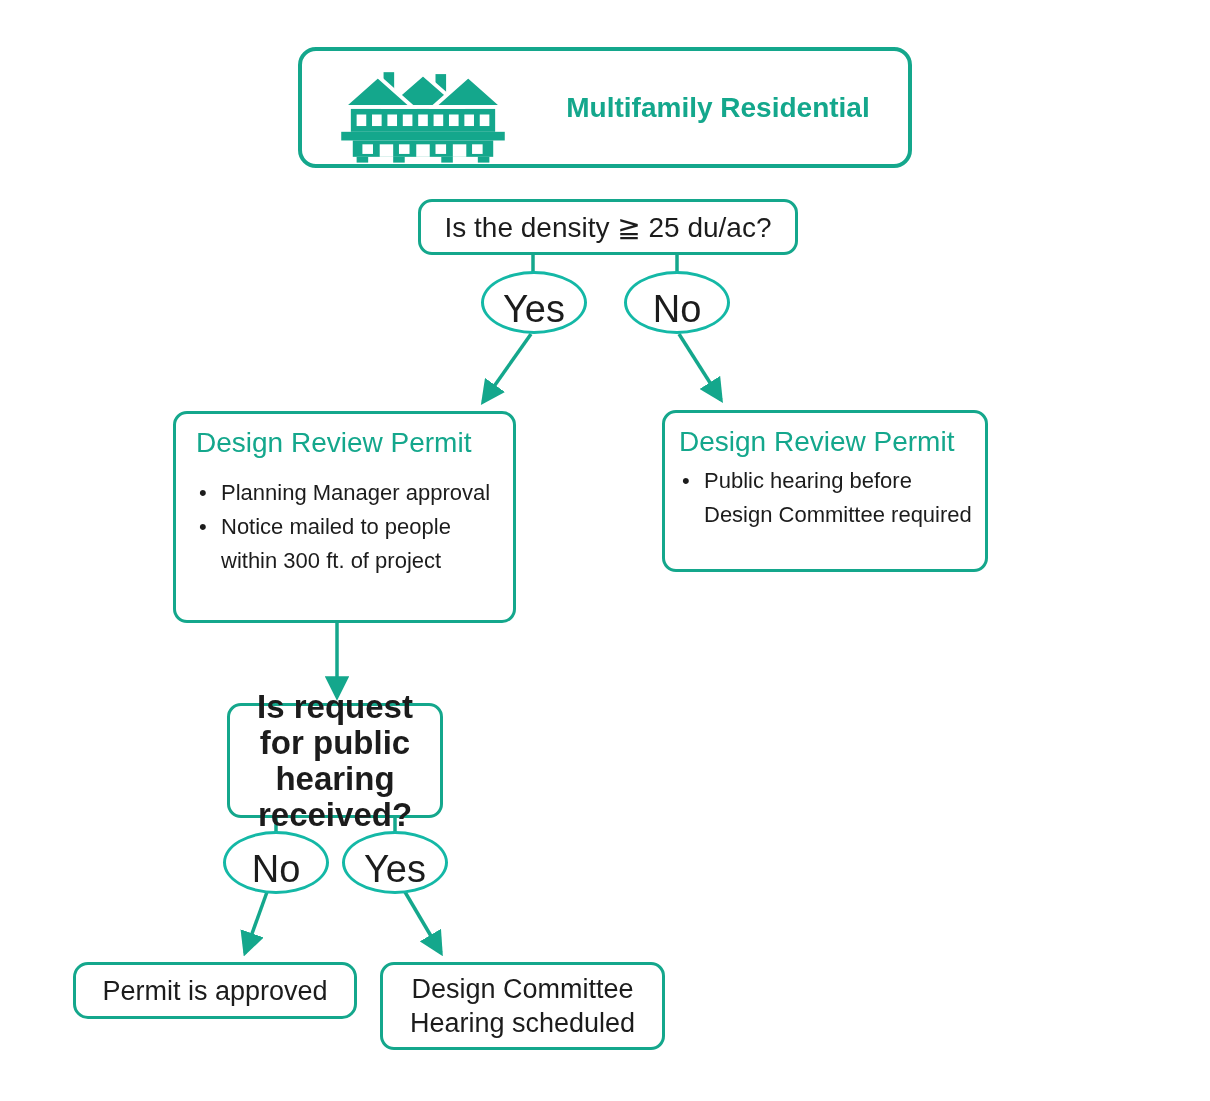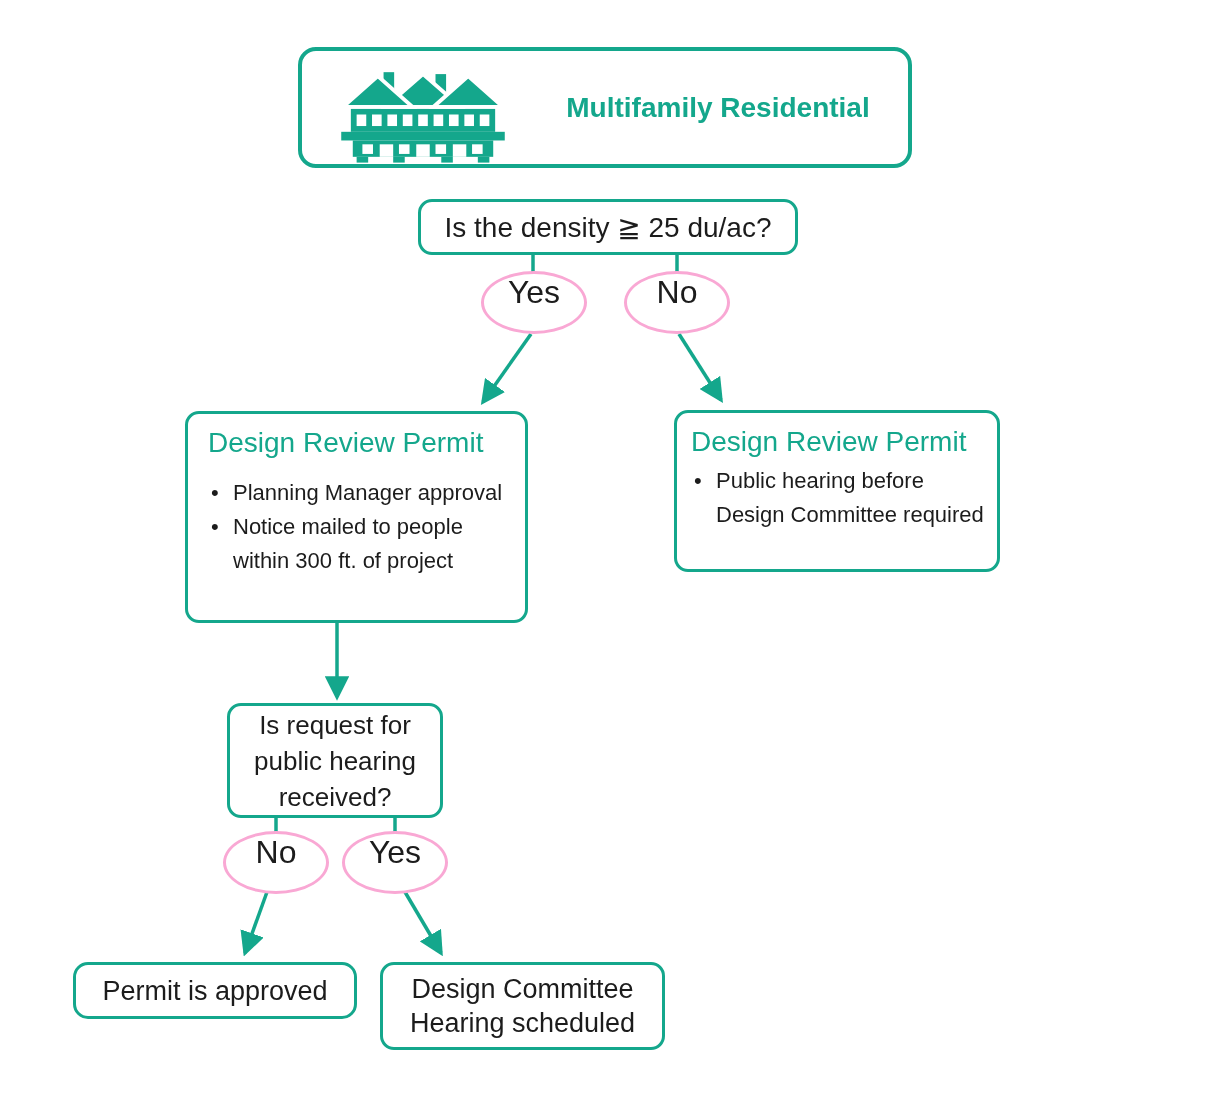--- a/index.html
+++ b/index.html
@@ -59,40 +59,41 @@
     text-align: center;
     font-size: 28px;
   }
   .q-density {
     left: 418px; top: 199px;
     width: 380px; height: 56px;
   }
   .q-hearing {
     left: 227px; top: 703px;
     width: 216px; height: 115px;
-    font-size: 26px;
+    font-size: 33px;
     line-height: 36px;
     padding: 0 8px;
+    font-weight: bold;
   }
   .ellipse {
     position: absolute;
     width: 106px; height: 63px;
     background: #ffffff;
-    border: 3px solid #f9a8d4;
+    border: 3px solid #14b8a6;
     border-radius: 50%;
     display: flex;
-    align-items: flex-start;
-    justify-content: center;
-    font-size: 32px;
+    align-items: flex-end;
+    justify-content: center;
+    font-size: 38px;
   }
   .el-yes1 { left: 481px; top: 271px; }
   .el-no1  { left: 624px; top: 271px; }
   .el-no2  { left: 223px; top: 831px; }
   .el-yes2 { left: 342px; top: 831px; }
-  .permit-box { border-radius: 14px; margin-left: 12px; }
+  .permit-box { border-radius: 14px; }
   .permit-high {
     left: 173px; top: 411px;
     width: 343px; height: 212px;
     padding: 13px 12px 0 20px;
   }
   .permit-low {
     left: 662px; top: 410px;
     width: 326px; height: 162px;
     padding: 13px 8px 0 14px;
   }

